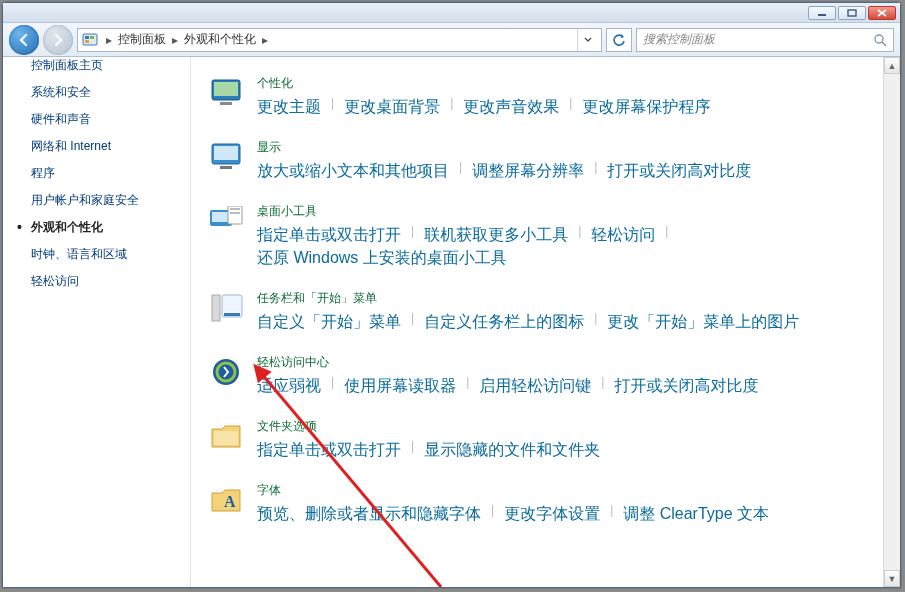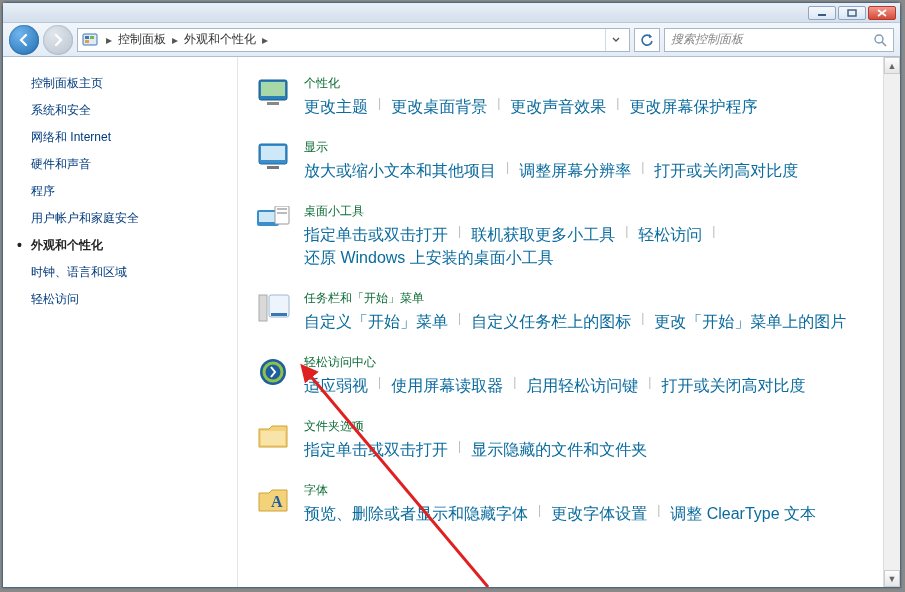--- a/index.html
+++ b/index.html
@@ -71,37 +71,36 @@
   width: 20px; height: 22px;
   border-left: 1px solid #cfd8e2;
   display:flex; align-items:center; justify-content:center;
 }
 .refresh-btn {
   width: 26px; height: 24px;
   border: 1px solid #a8b7c7; background:#fff;
   display:flex; align-items:center; justify-content:center;
 }
 .search-box {
-  width: 230px; height: 24px;
+  width: 258px; height: 24px;
   border: 1px solid #a8b7c7; background:#fff;
   display:flex; align-items:center;
   padding: 0 6px;
   color:#888; font-style: italic;
   justify-content: space-between;
 }
 .body {
   flex: 1;
   display: flex;
   overflow: hidden;
 }
 .sidebar {
-  width: 235px;
+  width: 188px;
   border-right: 1px solid #e0e6ec;
   background: #fff;
-  padding-top: 18px;
 }
 .side-title {
   color: #003a7d;
   margin: 0 0 10px 28px;
   font-size: 12px;
 }
 .side-link {
   display: block;
   color: #003a7d;
   margin: 10px 0 10px 28px;
@@ -247,22 +246,22 @@
         </svg>
     </div>
   </div>
 
   <div class="body">
 
     <div class="sidebar">
       <div class="side-title">控制面板主页</div>
       <div id="sidebar-items">
           <div class="side-link">系统和安全</div>
+          <div class="side-link">硬件和声音</div>
           <div class="side-link">网络和 Internet</div>
-          <div class="side-link">硬件和声音</div>
           <div class="side-link">程序</div>
           <div class="side-link">用户帐户和家庭安全</div>
           <div class="side-link current">外观和个性化</div>
           <div class="side-link">时钟、语言和区域</div>
           <div class="side-link">轻松访问</div>
         </div>
     </div>
 
     <div class="content">
       <div id="categories">

